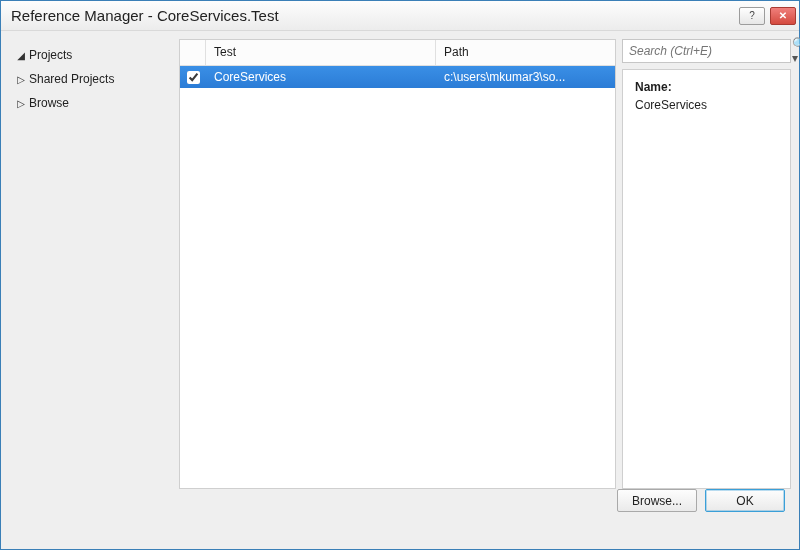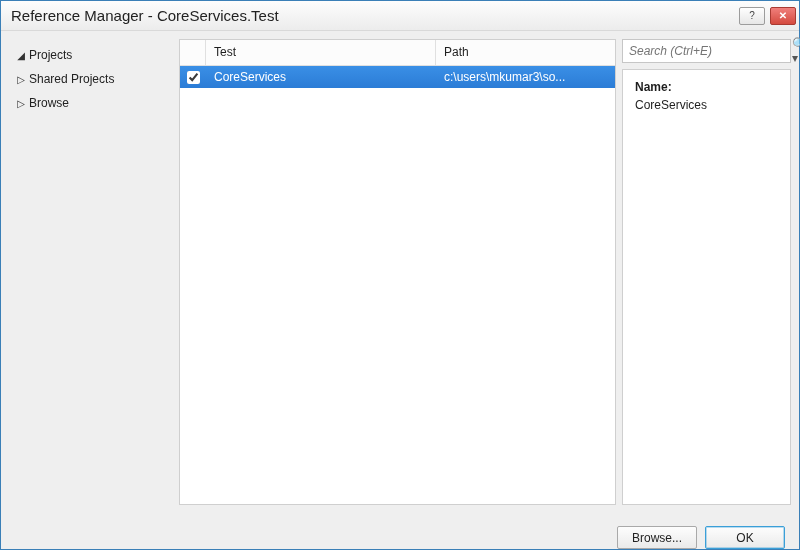--- a/index.html
+++ b/index.html
@@ -62,21 +62,21 @@
     height:24px; border:1px solid #c6c6c6; background:#fff; display:flex; align-items:center;
     padding:0 4px; margin-bottom:6px;
   }
   .search input {
     flex:1; border:none; outline:none; font-size:12px; font-style:italic; color:#777; background:transparent;
   }
   .search .sicon { font-size:12px; color:#555; padding-left:4px; }
   .detail { background:#fff; border:1px solid #cfcfcf; flex:1; padding:10px 12px; }
   .detail .dlabel { font-weight:bold; margin-bottom:4px; }
   .bottom-bar {
-    height:44px; display:flex; align-items:flex-end; justify-content:flex-end;
+    height:60px; display:flex; align-items:flex-start; justify-content:flex-end;
     padding:0 14px; gap:8px; background:#efefef;
   }
   .btn {
     height:23px; min-width:80px; padding:0 12px; background:linear-gradient(#fdfdfd,#eaeaea);
     border:1px solid #a9a9a9; border-radius:2px; font-size:12px; color:#222;
   }
   .btn.ok { border-color:#3a9fd8; box-shadow:0 0 0 1px rgba(58,159,216,.35) inset; }
 </style>
 </head>
 <body>

